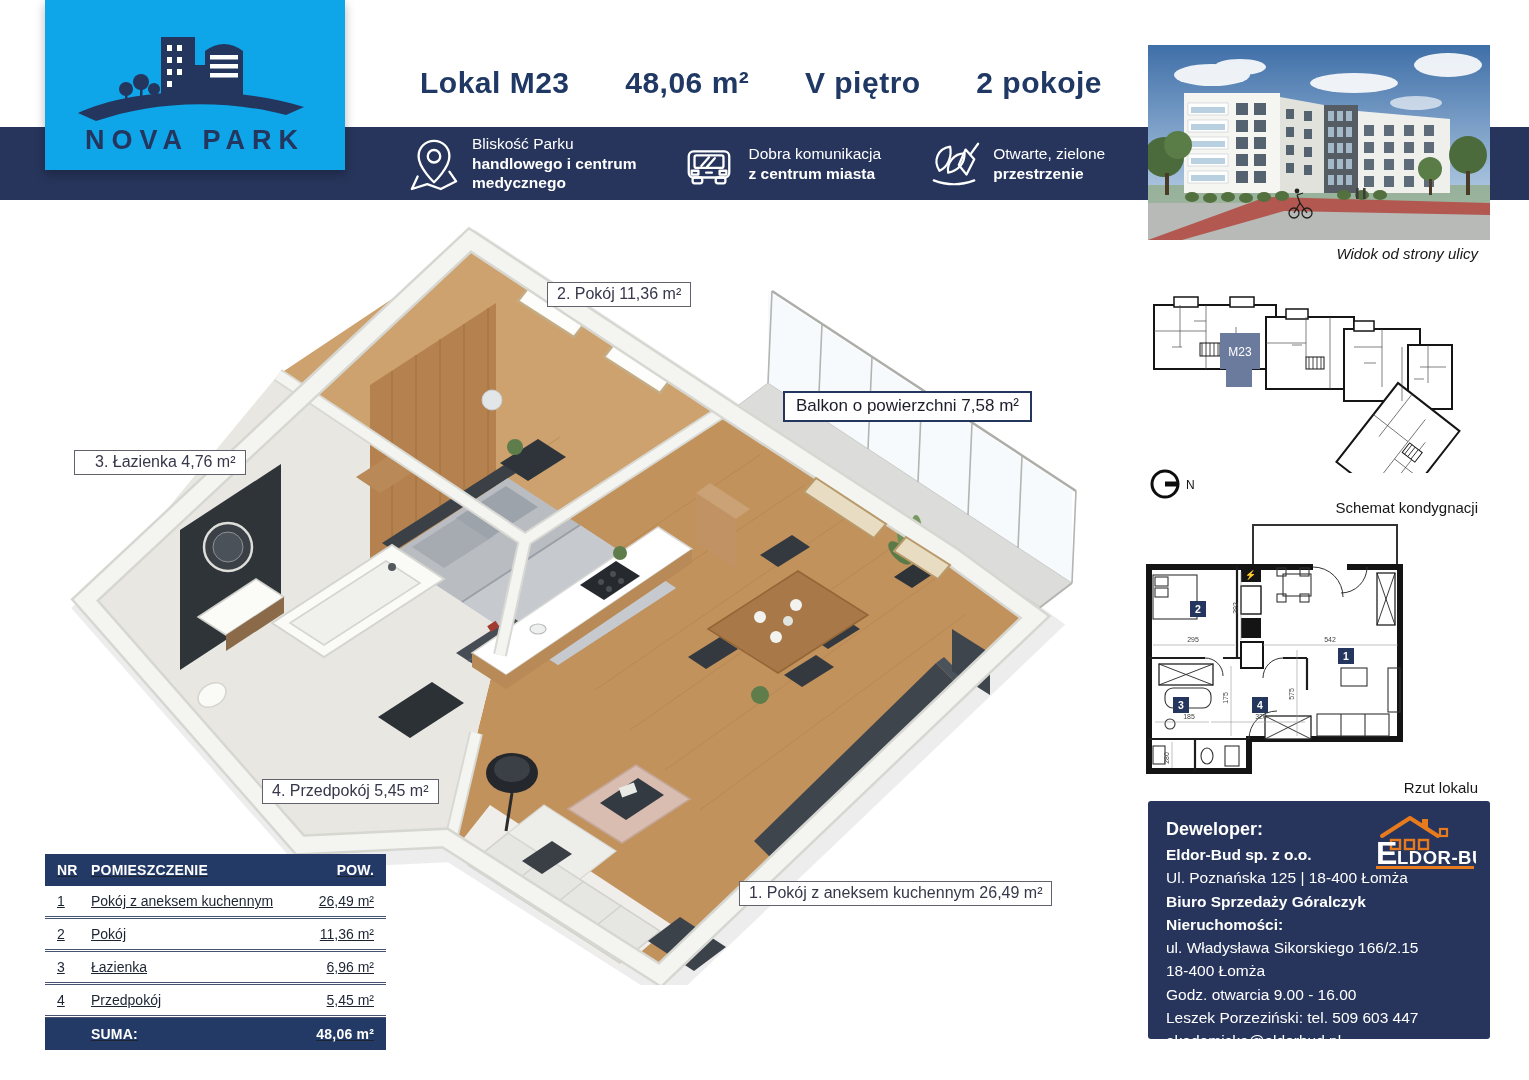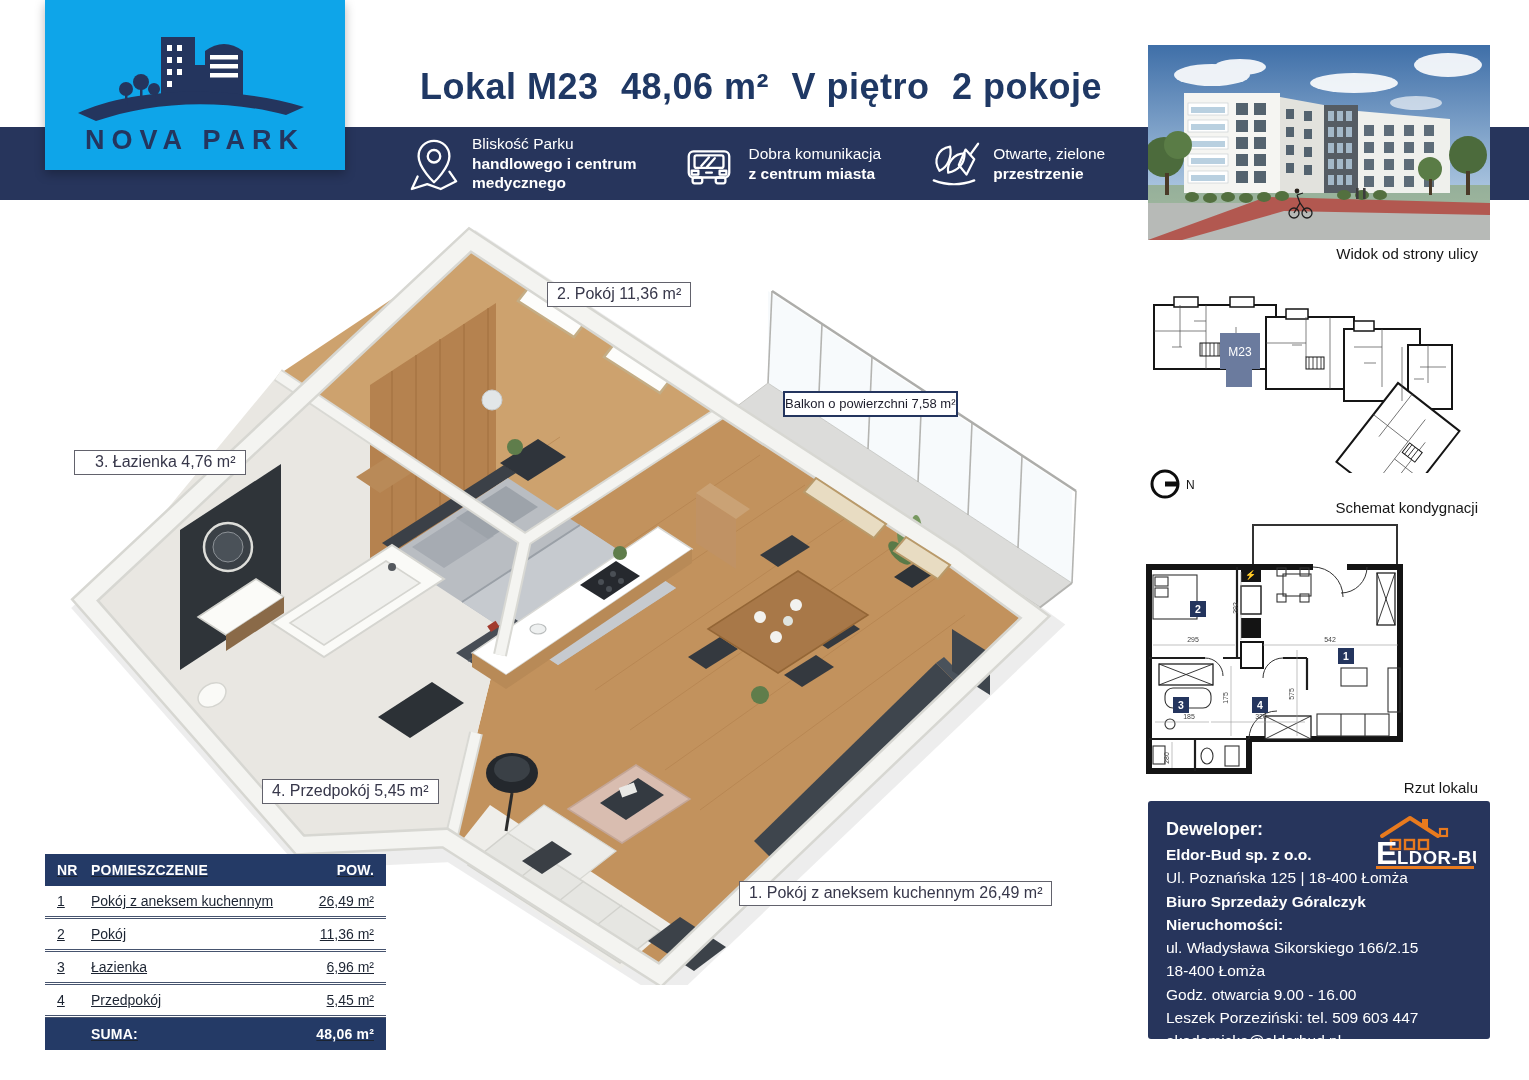--- a/index.html
+++ b/index.html
@@ -4,21 +4,21 @@
 <style>
   * { margin:0; padding:0; box-sizing:border-box; }
   body { font-family:"Liberation Sans", sans-serif; background:#ffffff; }
   #page { position:relative; width:1529px; height:1080px; background:#fff; overflow:hidden; }
 
   
   .navbar { position:absolute; left:0; top:127px; width:1529px; height:73px; background:#27355c; }
   .logo-card { position:absolute; left:45px; top:0; width:300px; height:170px; background:#0ea5e9;
                box-shadow:0 4px 10px rgba(0,0,0,.28); display:flex; align-items:center; justify-content:center; z-index:5; }
   .title-row { position:absolute; left:420px; top:66px; width:682px; display:flex; justify-content:space-between; align-items:baseline; }
-  .title-row span { font-size:36px; font-weight:700; color:#1f3864; letter-spacing:.5px; white-space:nowrap; }
+  .title-row span { font-size:30px; font-weight:700; color:#1f3864; letter-spacing:.5px; white-space:nowrap; }
 
   .features { position:absolute; left:408px; top:127px; width:720px; height:73px; display:flex; align-items:center; gap:46px; z-index:6; }
   .feature { display:flex; align-items:center; gap:12px; }
   .feature .txt { color:#fff; font-size:15.5px; line-height:1.28; }
   .feature .txt .l1 { font-weight:300; }
   .feature .txt .lb { font-weight:700; }
 
   
   .photo-wrap { position:absolute; left:1148px; top:45px; width:342px; height:195px; z-index:6; }
   .caption { position:absolute; left:1148px; width:330px; text-align:right; font-size:15px; color:#161616; }
@@ -26,21 +26,21 @@
             color:#fff; padding:15px 18px; z-index:4; }
   .devbox div { font-size:15.5px; line-height:1.5; }
   .devbox .b { font-weight:700; }
   .devbox .h { font-size:18px; font-weight:700; }
   .devbox .web { font-size:18px; font-weight:700; margin-top:2px; }
   .eldor { position:absolute; right:14px; top:12px; }
 
   
   .plan-label { position:absolute; background:#fff; border:1.5px solid #62626c; color:#37374a;
                 font-size:16px; padding:2px 9px 3px; white-space:nowrap; z-index:7; }
-  .plan-label.balcony { border:2px solid #24355e; font-size:13px; color:#1d1d2b; padding:3px 0 4px; }
+  .plan-label.balcony { border:2px solid #24355e; font-size:17px; color:#1d1d2b; padding:3px 11px 4px; }
 
   
   .room-table { position:absolute; left:45px; top:854px; width:341px; z-index:7; font-size:14px; color:#1c2432;text-decoration:underline; }
   .rt-head, .rt-foot { background:#243a66; color:#fff; font-weight:700; display:flex; padding:8px 12px; letter-spacing:.2px; }
   .rt-row { display:flex; padding:7px 12px; border-bottom:3px double #46536e; background:#fff; }
   .rt-row:last-of-type { border-bottom:none; }
   .c-nr { width:34px; flex:none; }
   .c-name { flex:1; }
   .c-pow { flex:none; text-align:right; }
   .rt-foot .c-name { font-weight:700; }
@@ -256,21 +256,21 @@
           <circle cx="159" cy="168" r="5"></circle>
         <path d="M146,168 L152,158 L159,168 M152,158 L149,150 M149,150 L155,148"></path>
       </g>
       <circle cx="149" cy="146" r="2.4" fill="#2a241e"></circle>
       <g fill="#3c3c3c">
           <rect x="208" y="143" width="2.6" height="11"></rect>
           <rect x="215" y="143" width="2.6" height="11"></rect>
         </g>
     </svg>
   </div>
-  <div class="caption" style="top:245px;">Widok od strony ulicy</div>
+  <div class="caption" style="top:245px;font-style:italic;">Widok od strony ulicy</div>
 
   <svg style="position:absolute; left:1146px; top:287px; z-index:3;" width="348" height="186" viewBox="0 0 348 186">
     <g fill="#ffffff" stroke="#151515" stroke-width="2">
       <rect x="8" y="18" width="122" height="64"></rect>
       <rect x="120" y="30" width="88" height="72"></rect>
       <rect x="198" y="42" width="76" height="72"></rect>
       <rect x="262" y="58" width="44" height="64"></rect>
       <g transform="translate(252,96) rotate(38)">
           <rect x="0" y="0" width="78" height="100"></rect>
         </g>

